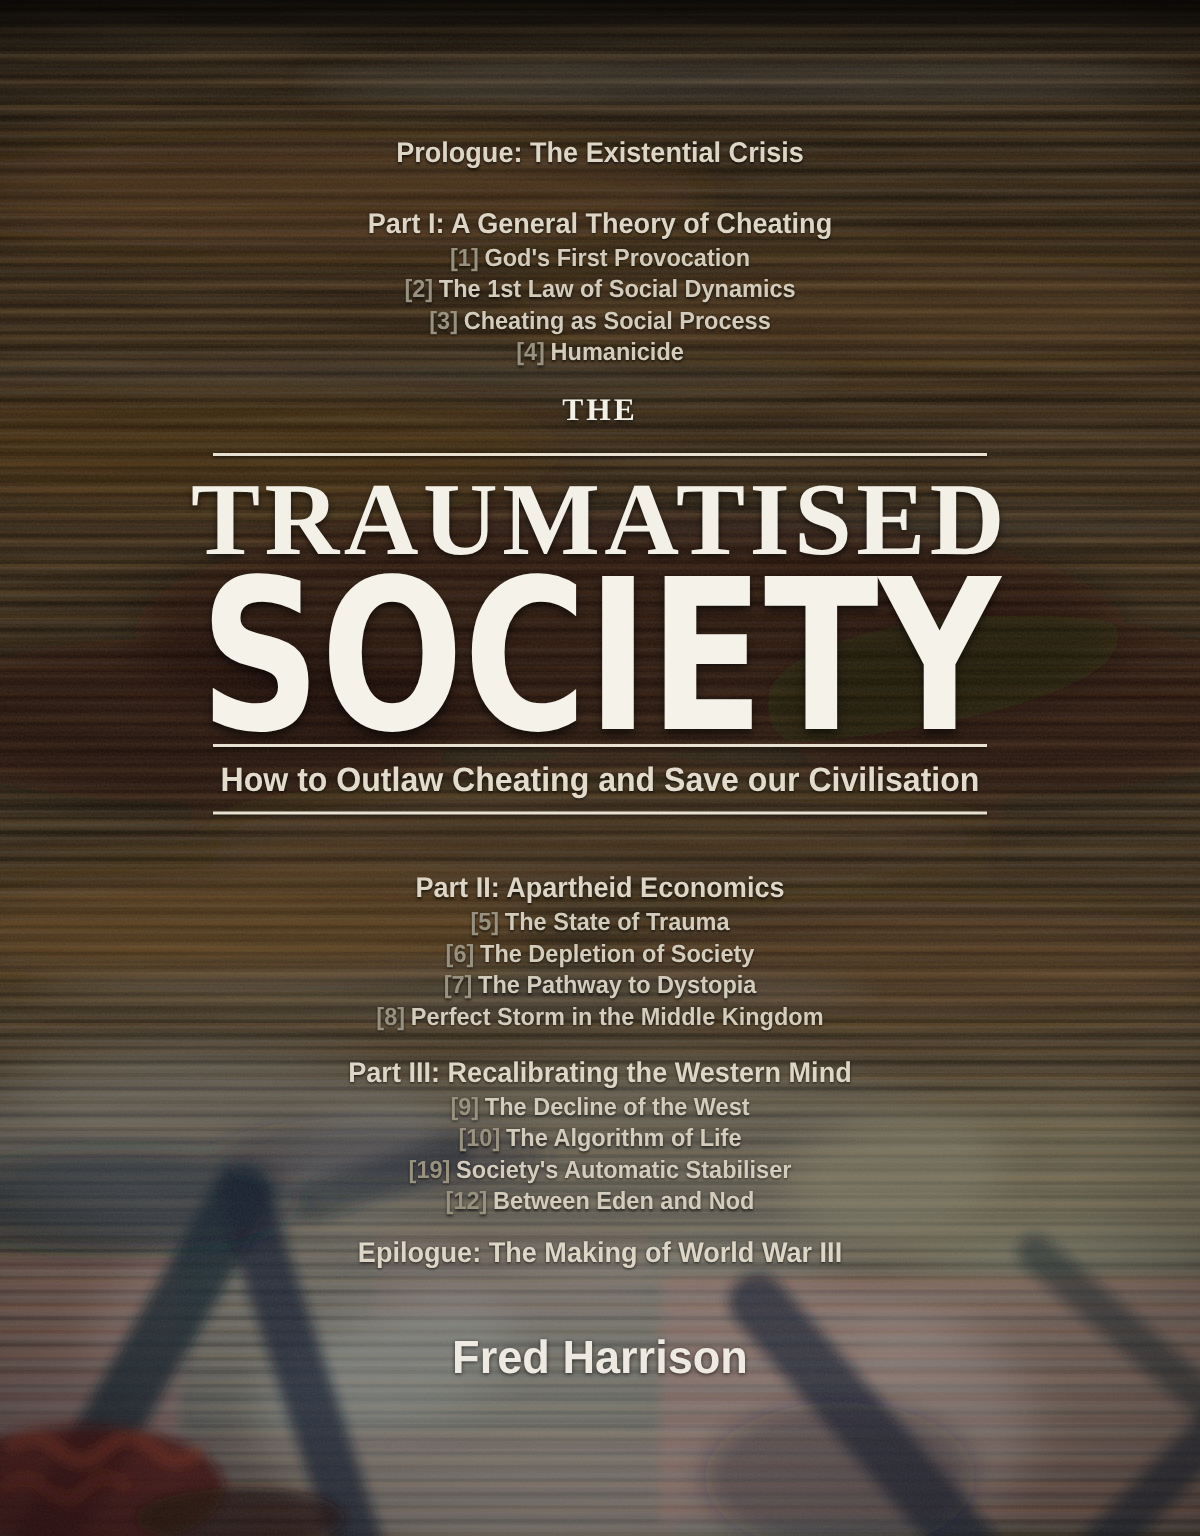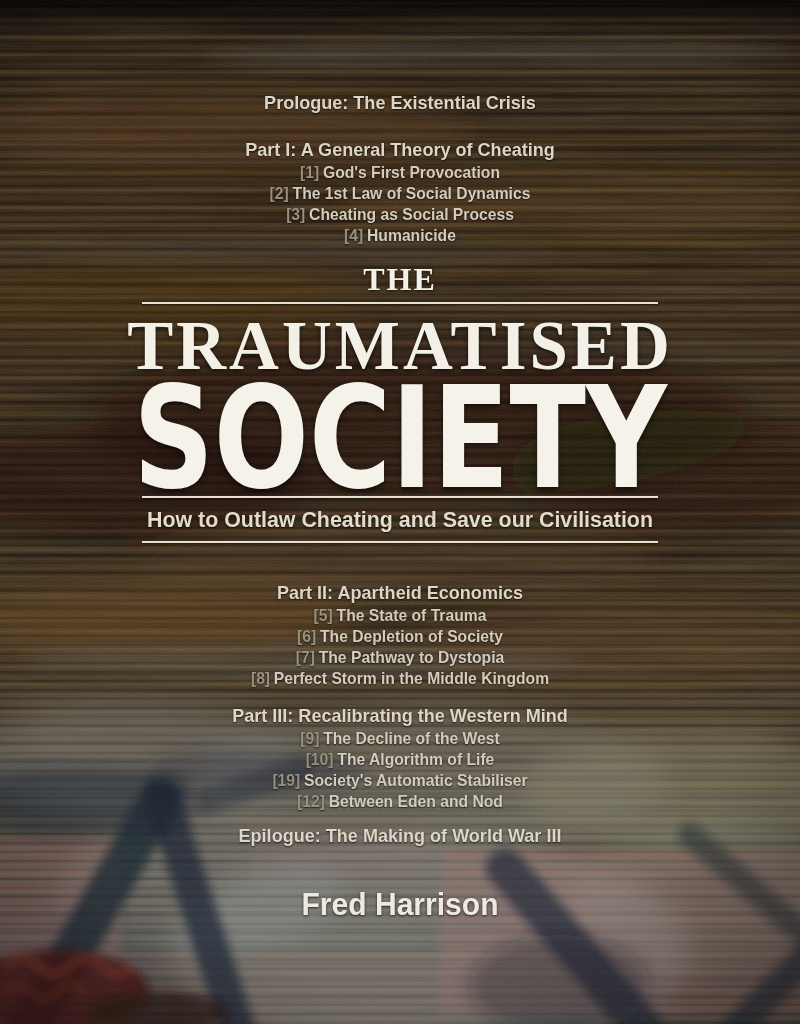--- a/index.html
+++ b/index.html
@@ -27,21 +27,21 @@
   .num{color:#98917f;margin-right:4px;}
 
   .sec-prologue{top:91px;}
   .sec-part1{top:138px;}
   .sec-part2{top:581px;}
   .sec-part3{top:704px;}
   .sec-epilogue{top:824px;}
 
   .t-the{
     position:absolute;top:263px;left:0;right:0;text-align:center;
-    font-family:"Liberation Serif",serif;font-weight:bold;font-size:32px;line-height:1;
+    font-family:"Liberation Serif",serif;font-weight:bold;font-size:21px;line-height:1;
     letter-spacing:2px;color:#f3f0e7;text-shadow:0 1px 3px rgba(0,0,0,.7);
   }
   .rule{
     position:absolute;left:142px;width:516px;height:2px;background:#e8e1d2;
     box-shadow:0 1px 2px rgba(0,0,0,.55);
   }
   .rule-1{top:302px;}
   .rule-2{top:496px;}
   .rule-3{top:541px;}
   .t-trauma{

